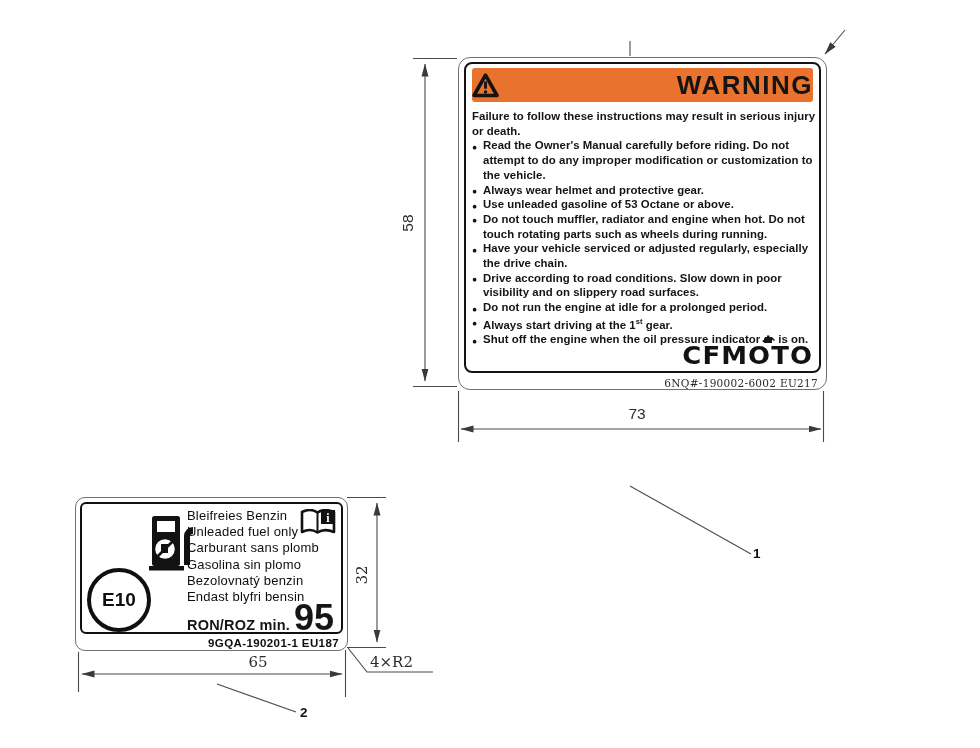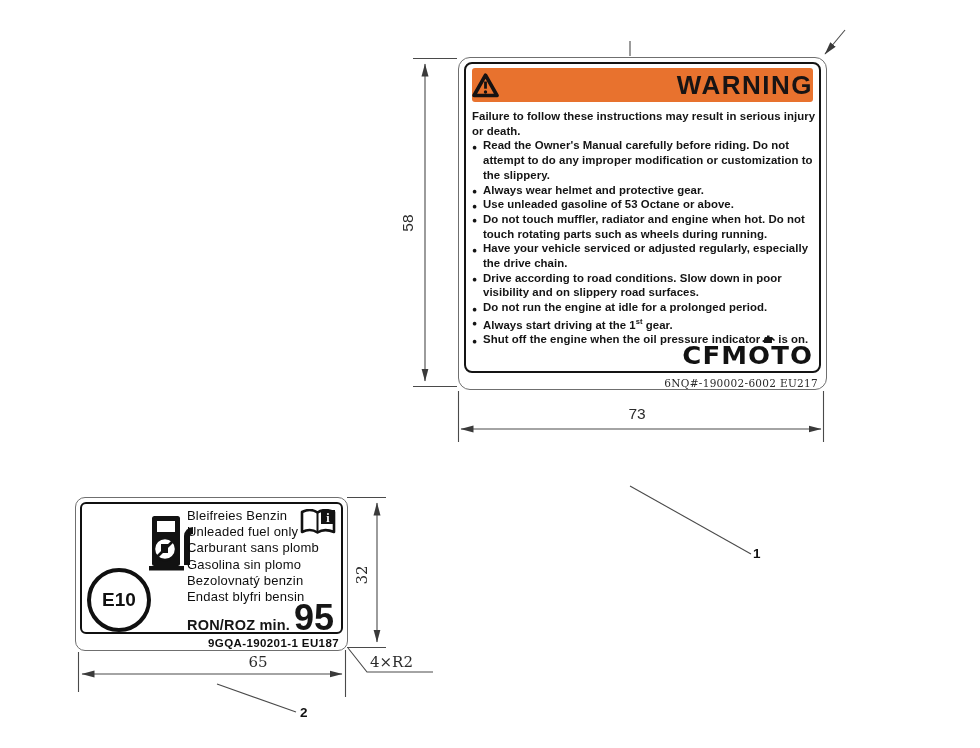--- a/index.html
+++ b/index.html
@@ -103,21 +103,21 @@
     <div class="warn-head" style="background:#E8722E;">
       <svg width="27" height="25" viewBox="0 0 27 25">
         <path d="M13.5 2.2 L25 22.5 L2 22.5 Z" fill="none" stroke="#161212" stroke-width="3.6" stroke-linejoin="round"></path>
         <rect x="12.1" y="8.5" width="2.8" height="7.2" fill="#161212"></rect>
         <circle cx="13.5" cy="19" r="1.7" fill="#161212"></circle>
       </svg>
       <span class="warn-title">WARNING</span>
     </div>
     <div class="warn-body">
       <div>Failure to follow these instructions may result in serious injury or death.</div>
-      <div class="bullet">Read the Owner's Manual carefully before riding. Do not attempt to do any improper modification or customization to the slippery.</div>
+      <div class="bullet">Read the Owner's Manual carefully before riding. Do not attempt to do any improper modification or customization to the vehicle.</div>
       <div class="bullet">Always wear helmet and protective gear.</div>
       <div class="bullet">Use unleaded gasoline of 53 Octane or above.</div>
       <div class="bullet">Do not touch muffler, radiator and engine when hot. Do not touch rotating parts such as wheels during running.</div>
       <div class="bullet">Have your vehicle serviced or adjusted regularly, especially the drive chain.</div>
       <div class="bullet">Drive according to road conditions. Slow down in poor visibility and on slippery road surfaces.</div>
       <div class="bullet">Do not run the engine at idle for a prolonged period.</div>
       <div class="bullet">
         <span>Always start driving at the 1</span><span class="warn-sup">st</span><span> gear.</span>
       </div>
       <div class="bullet">

